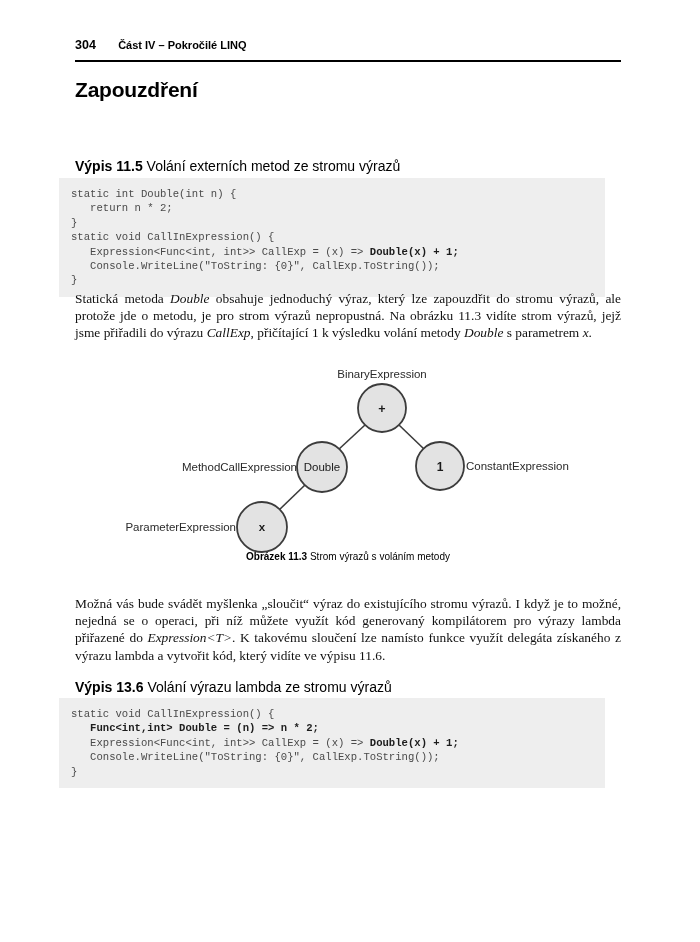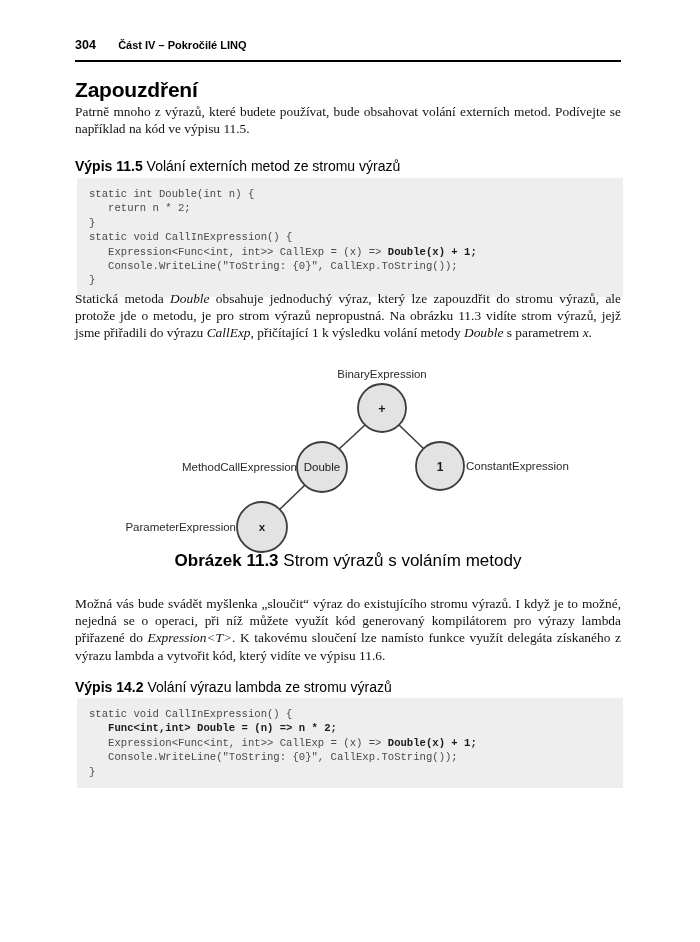--- a/index.html
+++ b/index.html
@@ -79,21 +79,21 @@
     width: 546px;
     font-family: "Liberation Sans", sans-serif;
     font-size: 14px;
     color: #000000;
   }
   .listing-caption b { font-weight: bold; }
 
   
   .code {
     position: absolute;
-    left: 77px;
+    left: 59px;
     width: 546px;
     background: #eeeeee;
     box-sizing: border-box;
     padding: 9px 0 9px 12px;
     font-family: "Liberation Mono", "DejaVu Sans Mono", monospace;
     font-size: 10.6px;
     line-height: 14.4px;
     color: #4a4a4a;
     white-space: pre;
   }
@@ -108,38 +108,37 @@
     height: 215px;
   }
   .figure svg { display: block; }
   .fig-caption {
     position: absolute;
     left: 75px;
     top: 551px;
     width: 546px;
     text-align: center;
     font-family: "Liberation Sans", sans-serif;
-    font-size: 17px;
+    font-size: 10px;
   }
   .fig-caption b { font-weight: bold; }
 </style>
 </head>
 <body>
 
 <div class="page">
 
   <div class="header">
     <span class="header-folio">304</span>
     <span class="header-title">Část IV – Pokročilé LINQ</span>
   </div>
   <div class="header-rule"></div>
 
   <div class="h1">Zapouzdření</div>
 
-  <div class="para" style="top:103px;">Patrně mnoho z výrazů, které budete používat, bude obsahovat volání externích metod. Podívejte se například na kód ve výpisu 11.5.</div>
 
   <div class="listing-caption" style="top:158px;">
     <b>Výpis 11.5</b>
     <span>Volání externích metod ze stromu výrazů</span>
   </div>
 
   <div class="code" style="top:178px;"><span>static int Double(int n) {</span>
 <span>   return n * 2;</span>
 <span>}</span>
 <span>static void CallInExpression() {</span>
@@ -175,21 +174,21 @@
   </div>
 
   <div class="fig-caption">
     <b>Obrázek 11.3</b>
     <span>Strom výrazů s voláním metody</span>
   </div>
 
   <div class="para" style="top:595px;"><span>Možná vás bude svádět myšlenka „sloučit“ výraz do existujícího stromu výrazů. I když je to možné, nejedná se o operaci, při níž můžete využít kód generovaný kompilátorem pro výrazy lambda přiřazené do </span><i>Expression&lt;T&gt;</i><span>. K takovému sloučení lze namísto funkce využít delegáta získaného z výrazu lambda a vytvořit kód, který vidíte ve výpisu 11.6.</span></div>
 
   <div class="listing-caption" style="top:679px;">
-    <b>Výpis 14.2</b>
+    <b>Výpis 13.6</b>
     <span>Volání výrazu lambda ze stromu výrazů</span>
   </div>
 
   <div class="code" style="top:698px;"><span>static void CallInExpression() {</span>
 <span class="b">   Func&lt;int,int&gt; Double = (n) =&gt; n * 2;</span>
 <span>   Expression&lt;Func&lt;int, int&gt;&gt; CallExp = (x) =&gt; </span><span class="b">Double(x) + 1;</span>
 <span>   Console.WriteLine("ToString: {0}", CallExp.ToString());</span>
 <span>}</span></div>
 
 

